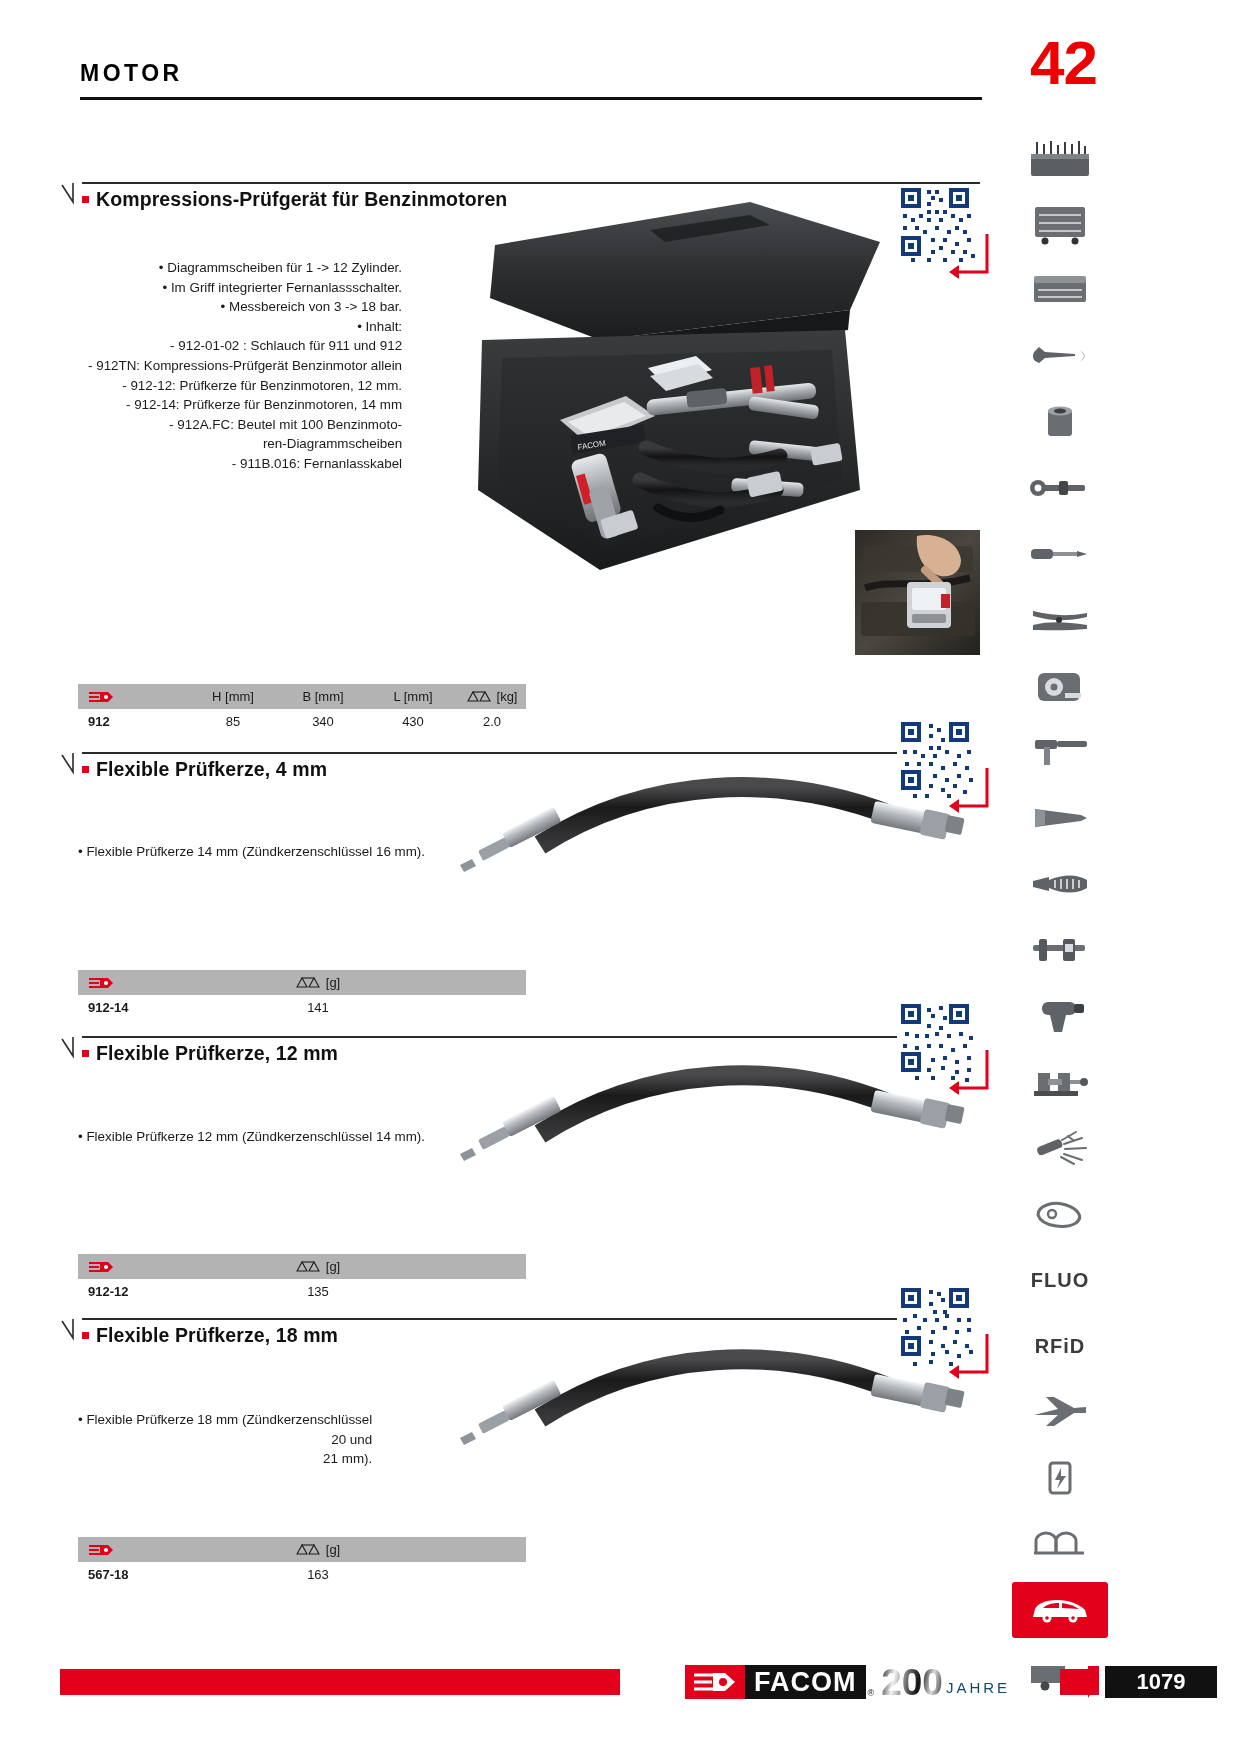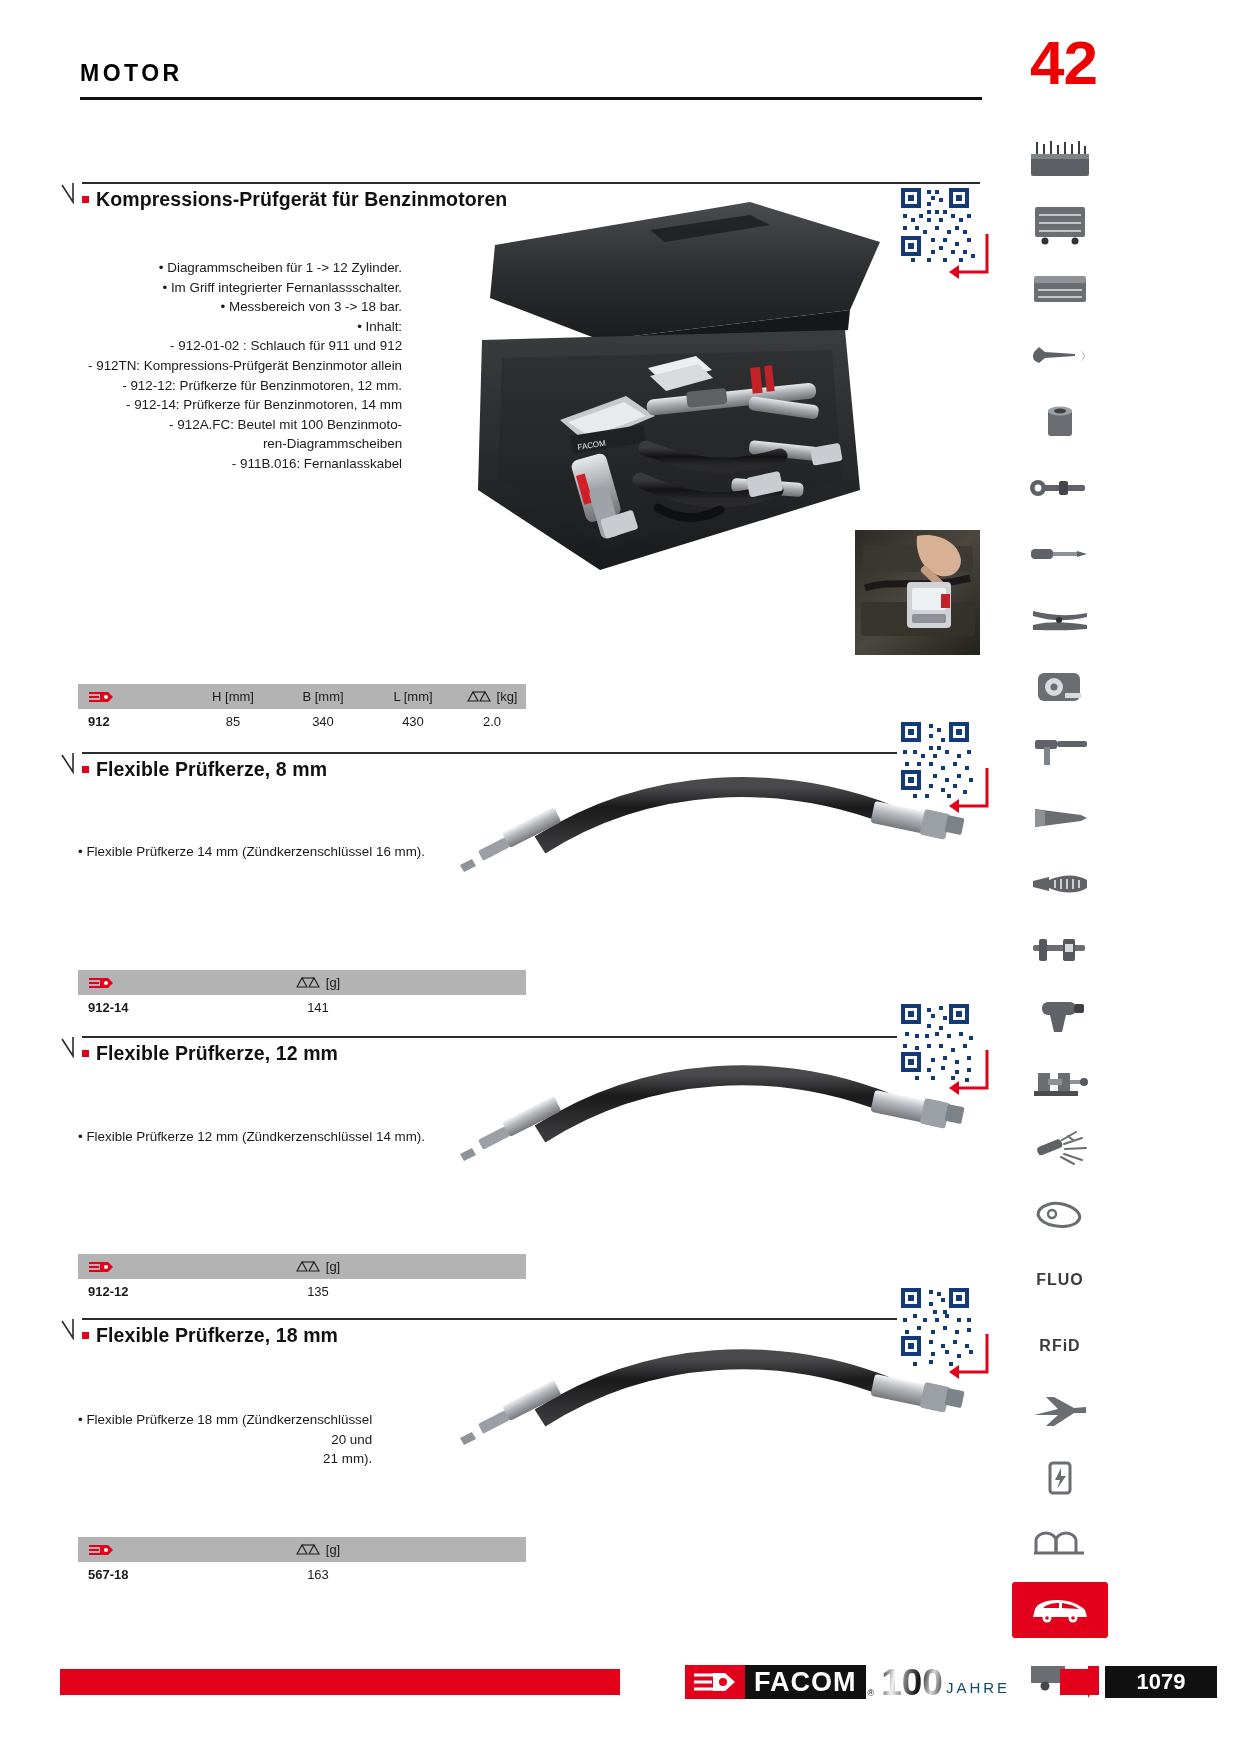--- a/index.html
+++ b/index.html
@@ -62,21 +62,21 @@
   
   .prodimg{position:absolute;}
 
   
   .sidebar{position:absolute;left:1000px;top:130px;width:120px;}
   .sb-item{
     width:96px;height:56px;margin:0 auto 10px auto;
     display:flex;align-items:center;justify-content:center;position:relative;
   }
   .sb-item.hl{background:#e2001a;border-radius:3px;}
-  .sb-text{font-weight:bold;font-size:16px;color:#3b3b3b;letter-spacing:1px;}
+  .sb-text{font-weight:bold;font-size:20px;color:#3b3b3b;letter-spacing:1px;}
 
   
   .footer{position:absolute;left:0;top:1655px;width:1240px;height:56px;}
   .f-bar-left{position:absolute;left:60px;top:14px;width:560px;height:26px;background:#e2001a;}
   .f-bar-right{position:absolute;left:1060px;top:14px;width:40px;height:26px;background:#e2001a;}
   .f-logo{position:absolute;left:685px;top:8px;height:38px;display:flex;align-items:center;}
   .f-fcbox{width:60px;height:34px;background:#e2001a;display:flex;align-items:center;justify-content:center;}
   .f-name{height:34px;background:#111;color:#fff;font-weight:bold;font-size:27px;letter-spacing:1px;
     display:flex;align-items:center;padding:0 9px;}
   .f-reg{font-size:9px;color:#111;align-self:flex-end;margin-left:2px;margin-bottom:3px;}
@@ -307,21 +307,21 @@
       <div class="cell" style="left:380px;width:68px;">2.0</div>
     </div>
   </div>
 
   <div class="section" style="top:752px;">
     <svg class="sec-diag" viewBox="0 0 26 26">
       <path d="M2 3 L13 20 L13 1" fill="none" stroke="#2b2b2b" stroke-width="1.6"></path>
     </svg>
     <div class="sec-top-rule"></div>
     <div class="sec-head">
-      <span class="sq"></span><span>Flexible Prüfkerze, 8 mm</span>
+      <span class="sq"></span><span>Flexible Prüfkerze, 4 mm</span>
     </div>
   </div>
   <div class="bullets" style="left:78px;top:842px;">
     <div><span>•</span> <span>Flexible Prüfkerze 14 mm (Zündkerzenschlüssel 16 mm).</span></div>
   </div>
 
   <svg class="prodimg" style="left:420px;top:765px;" width="560" height="115" viewBox="0 0 560 115">
     <defs>
       <linearGradient id="mt2" x1="0" y1="0" x2="0" y2="1">
         <stop offset="0" stop-color="#f2f4f5"></stop>
@@ -840,21 +840,21 @@
     <div class="f-logo">
       <div class="f-fcbox">
         <svg width="44" height="22" viewBox="0 0 44 22">
           <path d="M1 4 H24 M1 11 H19 M1 18 H24" stroke="#fff" stroke-width="3"></path>
           <path d="M20 2 H32 L42 11 L32 20 H20 Z" fill="#fff"></path>
           <circle cx="30" cy="11" r="4" fill="#e2001a"></circle>
         </svg>
       </div>
       <div class="f-name">FACOM</div>
       <div class="f-reg">®</div>
-      <div class="f-100">100</div>
+      <div class="f-100">200</div>
       <div class="f-jahre">JAHRE</div>
     </div>
 
     <div class="f-slash"></div>
     <div class="f-slash2"></div>
     <div class="f-pagebox">
       <span>1079</span>
     </div>
   </div>
 

